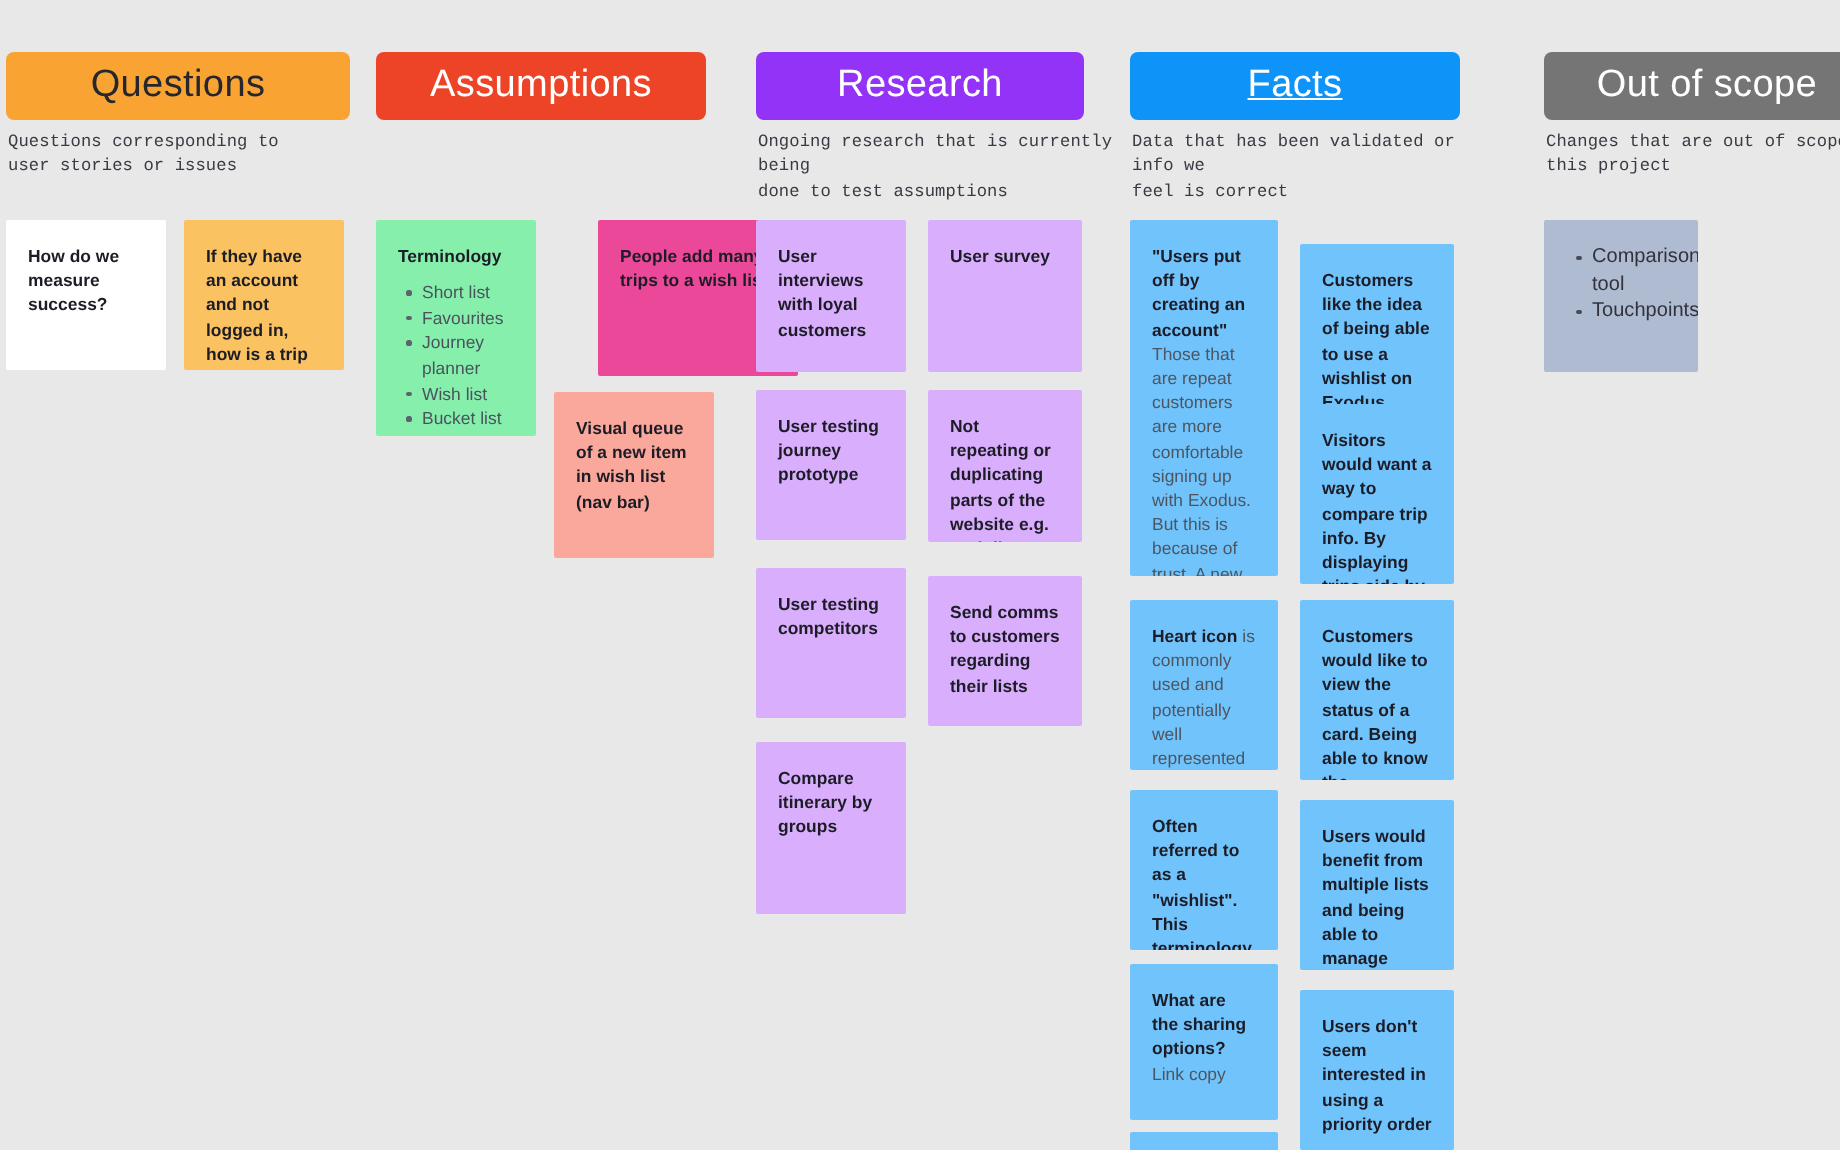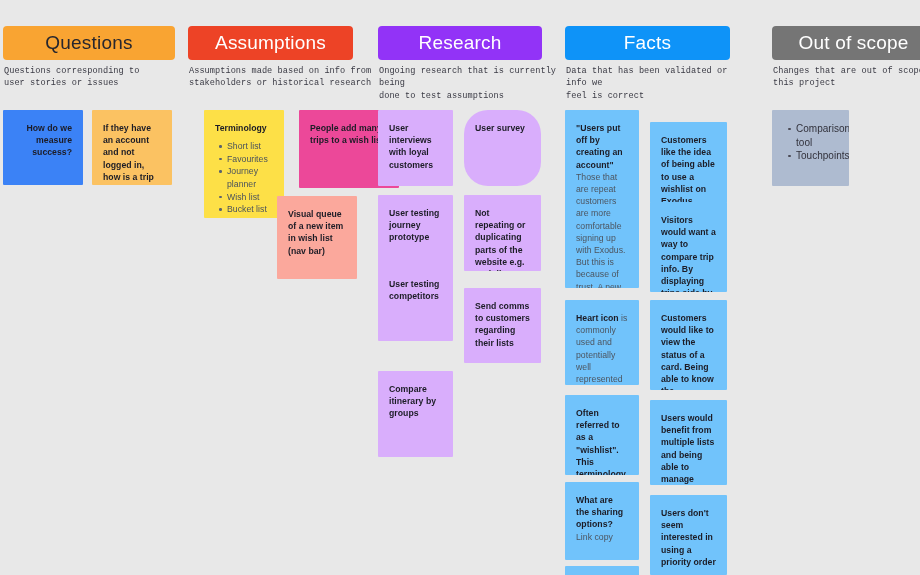--- a/index.html
+++ b/index.html
@@ -134,57 +134,55 @@
 </style>
 </head>
 <body>
 
 <div id="board">
     <div class="column" style="left: 3px; width: 172px;">
       <div class="col-header" style="background: rgb(249, 164, 50); color: rgb(38, 38, 46); width: 172px;">Questions</div>
       <div class="col-desc">Questions corresponding to
 user stories or issues</div>
       <div class="notes">
-        <div class="note" style="background: #3b82f6; left: 0px; top: 0px; width: 80px; height: 75px; text-align: right;"><span class="lead">How do we measure success?</span></div>
+        <div class="note" style="background: #ffffff; left: 0px; top: 0px; width: 80px; height: 75px;"><span class="lead">How do we measure success?</span></div>
         <div class="note" style="background: rgb(251, 194, 98); left: 89px; top: 0px; width: 80px; height: 75px;"><span class="lead">If they have an account and not logged in, how is a trip saved once logged in?</span></div>
       </div>
     </div>
     <div class="column" style="left: 188px; width: 172px;">
       <div class="col-header" style="background: rgb(237, 67, 38); color: #ffffff; width: 165px;">Assumptions</div>
-      <div class="col-desc">Assumptions made based on info from
-stakeholders or historical research</div>
-      <div class="notes">
-        <div class="note" style="background: #fde047; left: 0px; top: 0px; width: 80px; height: 108px; margin-left: 16px;"><span class="lead">Terminology</span><ul>
+      <div class="notes">
+        <div class="note" style="background: #86efac; left: 0px; top: 0px; width: 80px; height: 108px;"><span class="lead">Terminology</span><ul>
             <li>Short list</li>
             <li>Favourites</li>
             <li>Journey planner</li>
             <li>Wish list</li>
             <li>Bucket list</li>
             <li>Wait list</li>
           </ul></div>
         <div class="note" style="background: #ec4899; left: 89px; top: 0px; width: 100px; height: 78px; margin-left: 22px;"><span class="lead">People add many trips to a wish list</span></div>
         <div class="note" style="background: rgb(251, 168, 156); left: 89px; top: 86px; width: 80px; height: 83px;"><span class="lead">Visual queue of a new item in wish list (nav bar)</span></div>
       </div>
     </div>
     <div class="column" style="left: 378px; width: 172px;">
       <div class="col-header" style="background: rgb(146, 51, 247); color: rgb(255, 255, 255); width: 164px;">Research</div>
       <div class="col-desc">Ongoing research that is currently being
 done to test assumptions</div>
       <div class="notes">
         <div class="note" style="background: rgb(217, 174, 252); left: 0px; top: 0px; width: 75px; height: 76px;"><span class="lead">User interviews with loyal customers</span></div>
-        <div class="note" style="background: rgb(217, 174, 252); left: 86px; top: 0px; width: 77px; height: 76px; border-radius: 24px;"><span class="lead">User survey</span></div>
+        <div class="note" style="background: rgb(217, 174, 252); left: 86px; top: 0px; width: 77px; height: 76px;"><span class="lead">User survey</span></div>
         <div class="note" style="background: rgb(217, 174, 252); left: 0px; top: 85px; width: 75px; height: 75px;"><span class="lead">User testing journey prototype</span></div>
         <div class="note" style="background: rgb(217, 174, 252); left: 86px; top: 85px; width: 77px; height: 76px;"><span class="lead">Not repeating or duplicating parts of the website  e.g. 'wait list'</span></div>
-        <div class="note" style="background: rgb(217, 174, 252); left: 0px; top: 156px; width: 75px; height: 75px;"><span class="lead">User testing competitors</span></div>
+        <div class="note" style="background: rgb(217, 174, 252); left: 0px; top: 174px; width: 75px; height: 75px;"><span class="lead">User testing competitors</span></div>
         <div class="note" style="background: rgb(217, 174, 252); left: 86px; top: 178px; width: 77px; height: 75px;"><span class="lead">Send comms to customers regarding their lists</span></div>
         <div class="note" style="background: rgb(217, 174, 252); left: 0px; top: 261px; width: 75px; height: 86px;"><span class="lead">Compare itinerary by groups</span></div>
       </div>
     </div>
     <div class="column" style="left: 565px; width: 172px;">
-      <div class="col-header" style="background: rgb(14, 147, 248); color: rgb(255, 255, 255); width: 165px;">Facts</div>
+      <div class="col-header" style="background: rgb(14, 147, 248); color: rgb(255, 255, 255); width: 165px; text-decoration: underline;">Facts</div>
       <div class="col-desc">Data that has been validated or info we
 feel is correct</div>
       <div class="notes">
         <div class="note" style="background: rgb(113, 195, 251); left: 0px; top: 0px; width: 74px; height: 178px;"><span class="lead">"Users put off by creating an account"</span><span class="body"> Those that are repeat customers are more comfortable signing up with Exodus. But this is because of trust. A new visitor is likely less inclined or concerned about signing up. Best practice is to not have this as a requirement</span></div>
         <div class="note" style="background: rgb(113, 195, 251); left: 85px; top: 12px; width: 77px; height: 81px;"><span class="lead">Customers like the idea of being able to use a wishlist on Exodus</span></div>
         <div class="note" style="background: rgb(113, 195, 251); left: 85px; top: 92px; width: 77px; height: 90px;"><span class="lead">Visitors would want a way to compare trip info. By displaying trips side by side, by nature it can be compared</span></div>
         <div class="note" style="background: rgb(113, 195, 251); left: 0px; top: 190px; width: 74px; height: 85px;"><span class="lead">Heart icon</span><span class="body"> is commonly used and potentially well represented as a way to save/ favourite</span></div>
         <div class="note" style="background: rgb(113, 195, 251); left: 85px; top: 190px; width: 77px; height: 90px;"><span class="lead">Customers would like to view the status of a card. Being able to know the availability or mix of people on a trip was important</span></div>
         <div class="note" style="background: rgb(113, 195, 251); left: 0px; top: 285px; width: 74px; height: 80px;"><span class="lead">Often referred to as a "wishlist". This terminology widely understood</span></div>
         <div class="note" style="background: rgb(113, 195, 251); left: 85px; top: 290px; width: 77px; height: 85px;"><span class="lead">Users would benefit from multiple lists and being able to manage these</span></div>

